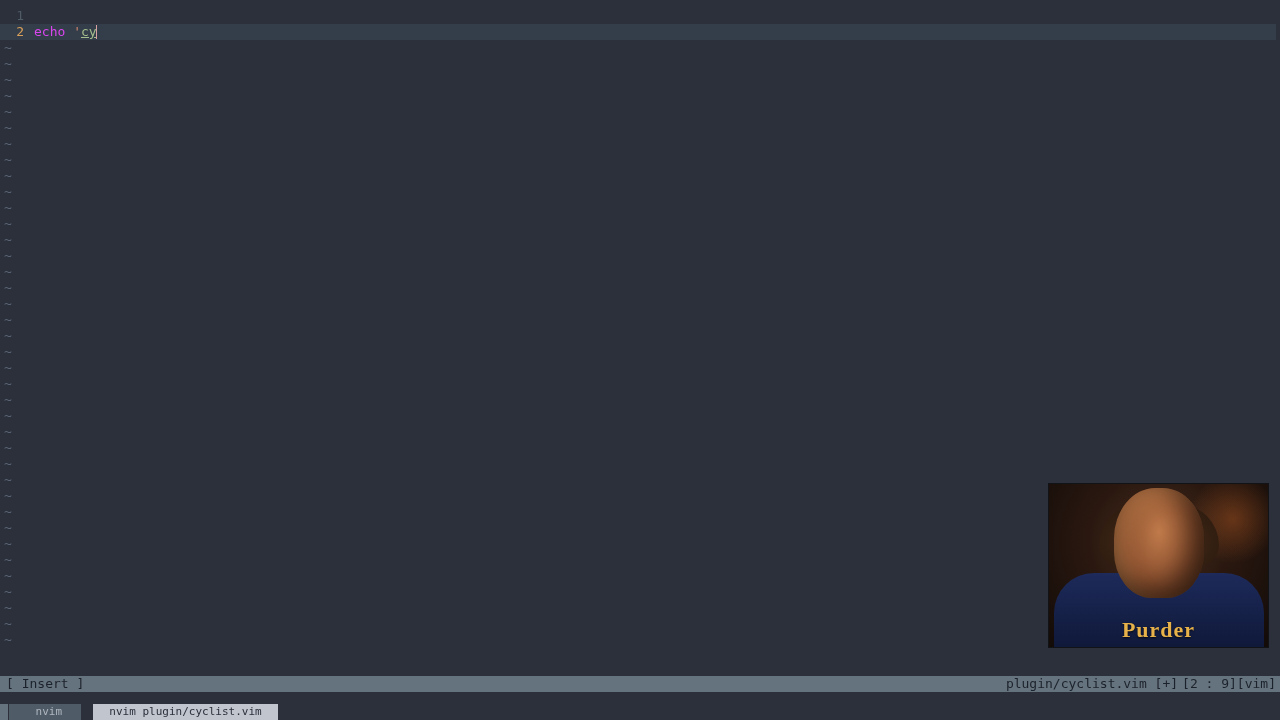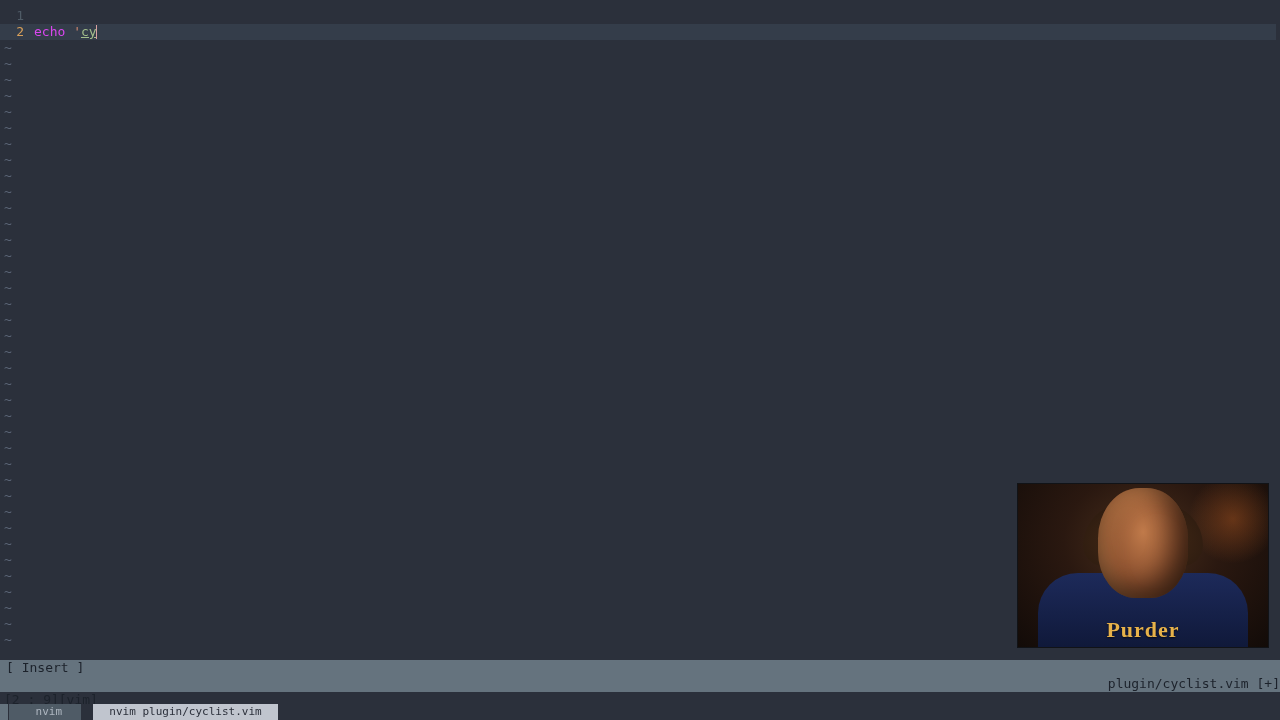--- a/index.html
+++ b/index.html
@@ -80,28 +80,27 @@
     vertical-align: middle;
     margin-left: -1px;
     position: relative;
     top: -1px;
   }
   
   .statusline {
     position: absolute;
     left: 0; right: 0;
     bottom: 28px;
-    height: 32px;
+    height: 16px;
     line-height: 16px;
     background: #65737e;
     color: #1c222b;
     display: flex;
     font-size: 13px;
     z-index: 5;
-    flex-direction: column;
   }
   .sl-left { flex: 0 0 auto; padding: 0 6px; white-space: pre; }
   .sl-center { flex: 1 1 auto; text-align: right; white-space: pre; }
   .sl-right { flex: 0 0 auto; padding: 0 4px; white-space: pre; }
   
   .cmdline {
     position: absolute;
     left: 0; right: 0;
     bottom: 12px;
     height: 16px;
@@ -145,21 +144,21 @@
     background: #c0c5ce;
     color: #2b303b;
     padding: 0 10px;
     margin-left: 10px;
   }
   
   .webcam {
     position: absolute;
     right: 12px;
     bottom: 73px;
-    width: 250px;
+    width: 219px;
     height: 163px;
     background: radial-gradient(ellipse at 50% 35%, #4a2f1c 0%, #2a1810 45%, #120b08 100%);
     box-shadow: 0 0 0 1px rgba(0,0,0,.6);
     z-index: 4;
     overflow: hidden;
   }
   .webcam .face {
     position: absolute;
     left: 50%; top: 36%;
     transform: translate(-50%,-50%);

